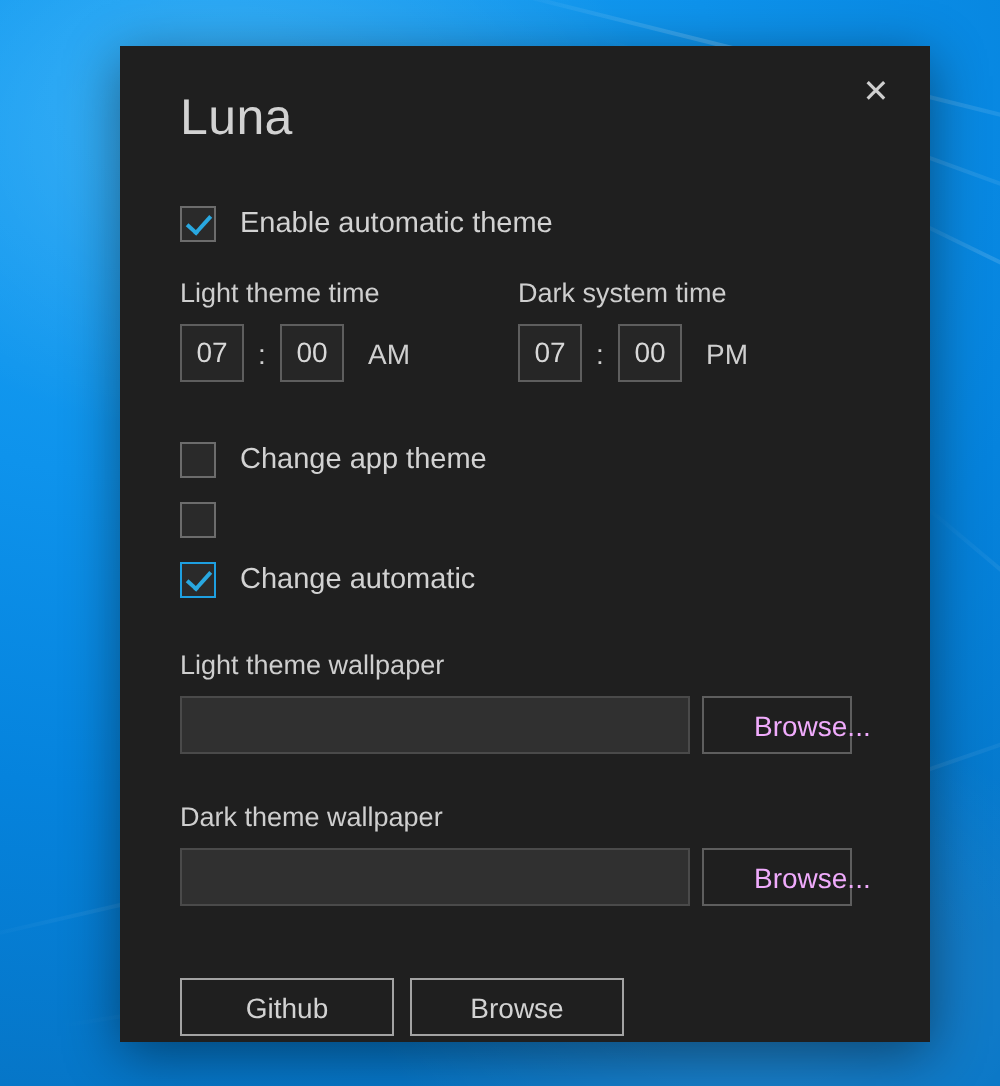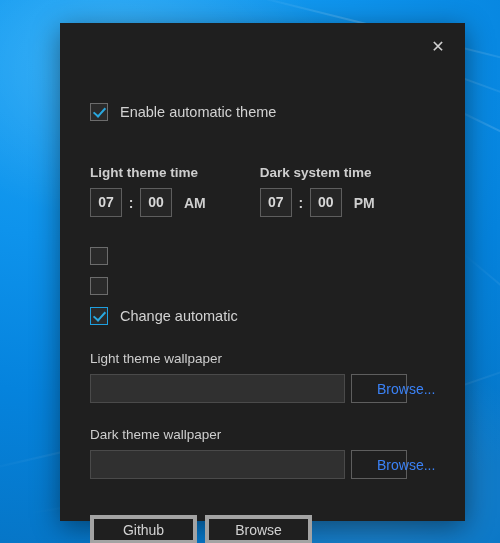--- a/index.html
+++ b/index.html
@@ -130,22 +130,21 @@
     font-size: 14.5px;
     color: #d2d2d2;
     white-space: nowrap;
   }
 
   #enable-auto-row { margin-top: 22px; }
 
   
   #time-section {
     display: flex;
-    margin-top: 42px;
-    font-weight: bold;
+    margin-top: 16px;
   }
   .time-group + .time-group { margin-left: 54px; }
   .field-label {
     font-size: 13.5px;
     color: #cecece;
     margin-bottom: 8px;
   }
   .time-row {
     display: flex;
     align-items: center;
@@ -189,41 +188,41 @@
     background: #303030;
     border: 1px solid #4a4a4a;
     color: #d8d8d8;
     font-size: 13px;
     font-family: "Liberation Sans", sans-serif;
     padding: 0 7px;
     outline: none;
   }
   .browse-button {
     margin-left: 6px;
-    width: 56px;
+    width: 75px;
     height: 29px;
     background: #1f1f1f;
     border: 1px solid #5e5e5e;
-    color: #3b82f6;
+    color: #f0abfc;
     font-size: 14px;
     font-family: "Liberation Sans", sans-serif;
     cursor: pointer;
     padding-left: 25px;
   }
 
   
   #footer-buttons {
     display: flex;
     margin-top: 36px;
   }
   .footer-button {
     width: 107px;
     height: 29px;
     background: #1f1f1f;
-    border: 4px solid #a3a3a3;
+    border: 1px solid #a3a3a3;
     color: #d2d2d2;
     font-size: 14px;
     font-family: "Liberation Sans", sans-serif;
     cursor: pointer;
   }
   .footer-button + .footer-button { margin-left: 8px; }
 </style>
 </head>
 <body>
 
@@ -235,20 +234,21 @@
   <div class="streak s3"></div>
   <div class="streak s4"></div>
   <div class="streak s5"></div>
   <div class="streak s6"></div>
   <div class="streak s7"></div>
 </div>
 
 <div id="app-window">
 
   <div id="titlebar">
+    <div id="page-title">Luna</div>
     <button id="close-button">✕</button>
   </div>
 
   <div id="content">
 
     <div class="check-row" id="enable-auto-row">
       <span class="checkbox checked"></span>
       <span class="check-label">Enable automatic theme</span>
     </div>
 
@@ -273,20 +273,21 @@
           <div class="meridiem">PM</div>
         </div>
       </div>
 
     </div>
 
     <div id="checkbox-group">
 
       <div class="check-row">
         <span class="checkbox"></span>
+        <span class="check-label">Change app theme</span>
       </div>
 
       <div class="check-row">
         <span class="checkbox"></span>
       </div>
 
       <div class="check-row">
         <span class="checkbox checked focused"></span>
         <span class="check-label">Change automatic</span>
       </div>

